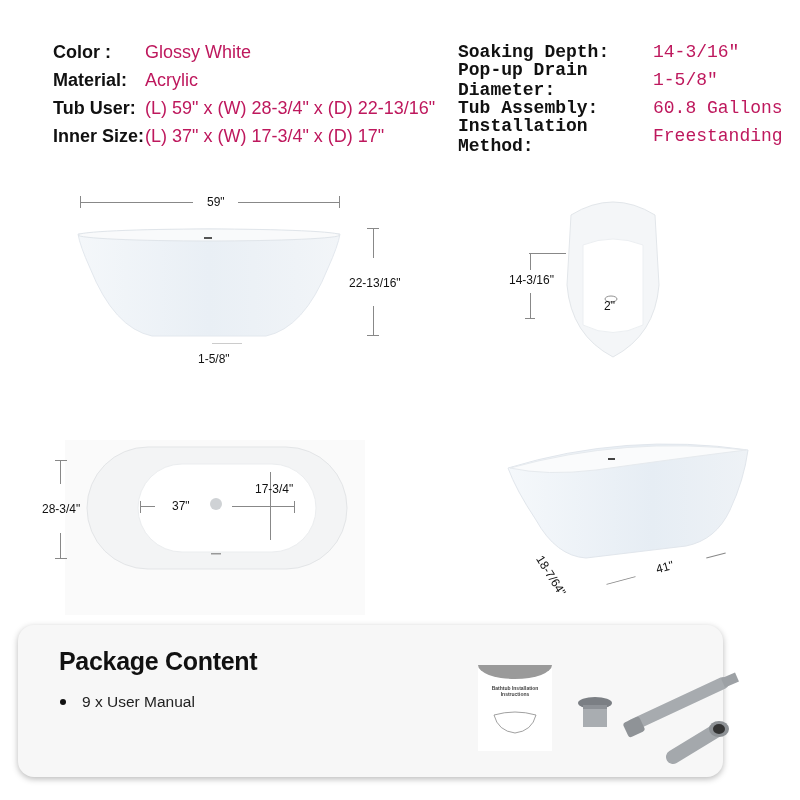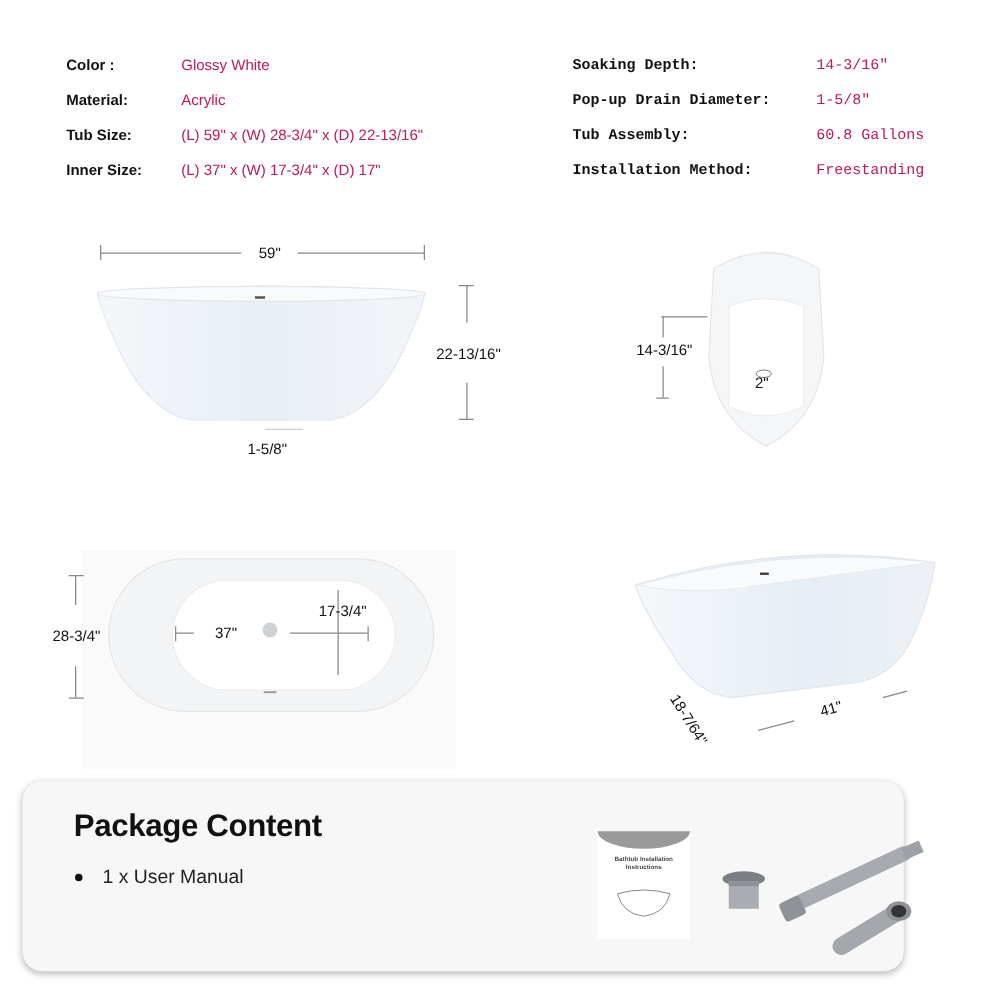--- a/index.html
+++ b/index.html
@@ -2,21 +2,21 @@
 <html><head>
 <meta charset="utf-8">
 <style>
   * { box-sizing: border-box; margin: 0; padding: 0; }
   html, body { width: 800px; height: 800px; background: #ffffff; overflow: hidden; }
   body { position: relative; font-family: "Liberation Sans", "DejaVu Sans", sans-serif; color: #111; }
 
   .spec-col { position: absolute; top: 38px; }
   .spec-col.left { left: 53px; }
   .spec-col.right { left: 458px; font-family: Liberation Mono, monospace; }
-  .spec-row { display: flex; height: 28px; align-items: center; font-size: 12px; }
+  .spec-row { display: flex; height: 28px; align-items: center; font-size: 18px; }
   .spec-label { font-weight: bold; color: #111; }
   .spec-value { color: #be185d; }
   .left .spec-label { width: 92px; }
   .right .spec-label { width: 195px; }
 
   .dim { position: absolute; font-size: 12px; color: #111; white-space: nowrap; }
   .line-h { position: absolute; height: 1px; background: #888; }
   .line-v { position: absolute; width: 1px; background: #888; }
 
   .tub-side { position: absolute; left: 76px; top: 228px; width: 266px; height: 112px; }
@@ -46,21 +46,21 @@
 <div class="spec-col left">
   <div class="spec-row">
     <span class="spec-label">Color :</span>
     <span class="spec-value">Glossy White</span>
   </div>
   <div class="spec-row">
     <span class="spec-label">Material:</span>
     <span class="spec-value">Acrylic</span>
   </div>
   <div class="spec-row">
-    <span class="spec-label">Tub Size:</span>
+    <span class="spec-label">Tub User:</span>
     <span class="spec-value">(L) 59" x (W) 28-3/4" x (D) 22-13/16"</span>
   </div>
   <div class="spec-row">
     <span class="spec-label">Inner Size:</span>
     <span class="spec-value">(L) 37" x (W) 17-3/4" x (D) 17"</span>
   </div>
 </div>
 
 <div class="spec-col right">
   <div class="spec-row">
@@ -163,21 +163,21 @@
   <div class="line-h" style="left:606px;top:580px;width:30px;transform:rotate(-15deg);"></div>
   <div class="dim" style="left:656px;top:560px;transform:rotate(-15deg);">41"</div>
   <div class="line-h" style="left:706px;top:555px;width:20px;transform:rotate(-15deg);"></div>
 </div>
 
 <div class="panel">
   <div class="panel-title">Package Content</div>
   <ul class="panel-list">
     <li>
       <span class="bullet"></span>
-      <span>1 x User Manual</span>
+      <span>9 x User Manual</span>
     </li>
   </ul>
 
   <div class="manual">
     <div class="manual-arc"></div>
     <div class="manual-title">Bathtub Installation Instructions</div>
     <svg style="position:absolute;left:14px;top:44px;" width="46" height="26" viewBox="0 0 46 26">
       <path d="M2 6 Q23 0 44 6 Q40 22 23 24 Q6 22 2 6 Z" fill="none" stroke="#888" stroke-width="0.8"></path>
     </svg>
   </div>

